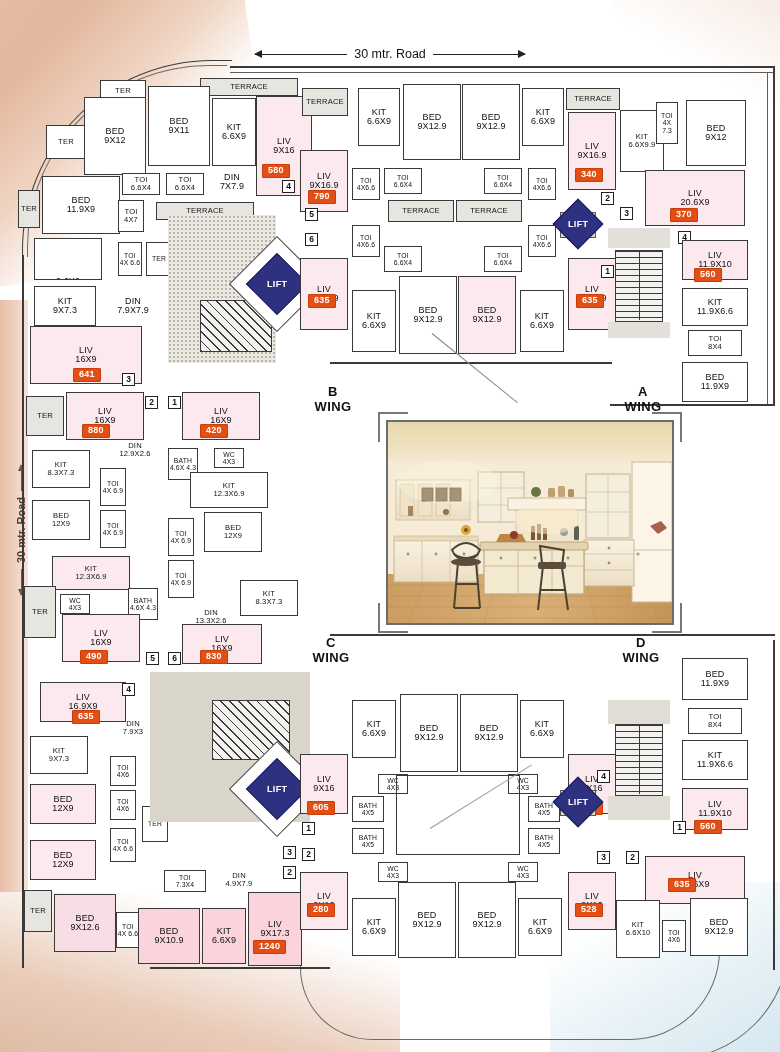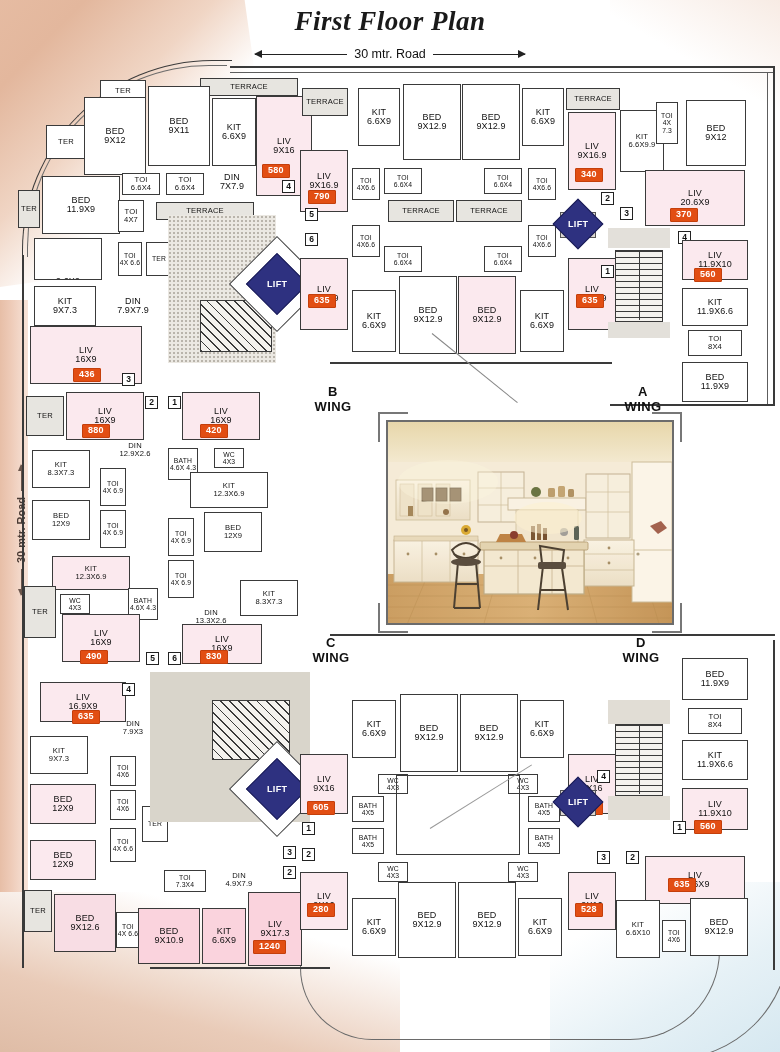--- a/index.html
+++ b/index.html
@@ -241,21 +241,20 @@
 <body>
 
 <div id="page">
 
   <div class="wash" id="wash-tl"></div>
   <div class="wash" id="wash-tr"></div>
   <div class="wash" id="wash-left"></div>
   <div class="wash" id="wash-bl"></div>
   <div class="wash" id="wash-br"></div>
 
-  <div id="title">First Floor Plan</div>
 
   <div id="road-top">
     <div class="arm l"></div>
     <div class="lbl">30 mtr.  Road</div>
     <div class="arm r"></div>
   </div>
 
   <div id="road-left">
     <div class="arm l"></div>
     <div class="lbl">30 mtr.  Road</div>
@@ -354,21 +353,21 @@
       <span class="dm">9X7.3</span>
     </div>
     <div class="room nofill" style="left:104px; top:292px; width:58px; height:28px; border:none;">
       <span class="nm">DIN</span>
       <span class="dm">7.9X7.9</span>
     </div>
     <div class="room pink" style="left:30px; top:326px; width:112px; height:58px;">
       <span class="nm">LIV</span>
       <span class="dm">16X9</span>
     </div>
-    <div class="badge" style="left:73px; top:368px;">436</div>
+    <div class="badge" style="left:73px; top:368px;">641</div>
     <div class="numbox" style="left:122px; top:373px;">3</div>
 
     <div class="shaft dotted" style="left:168px; top:215px; width:108px; height:148px; border:none;"></div>
     <div class="stairs diag" style="left:200px; top:300px; width:72px; height:52px; transform:rotate(0deg);"></div>
     <div class="lift-shell" style="left:243px; top:250px;"></div>
     <div class="lift" style="left:255px; top:262px;">
       <span>LIFT</span>
     </div>
 
     <div class="room tiny grey" style="left:302px; top:88px; width:46px; height:28px;">

